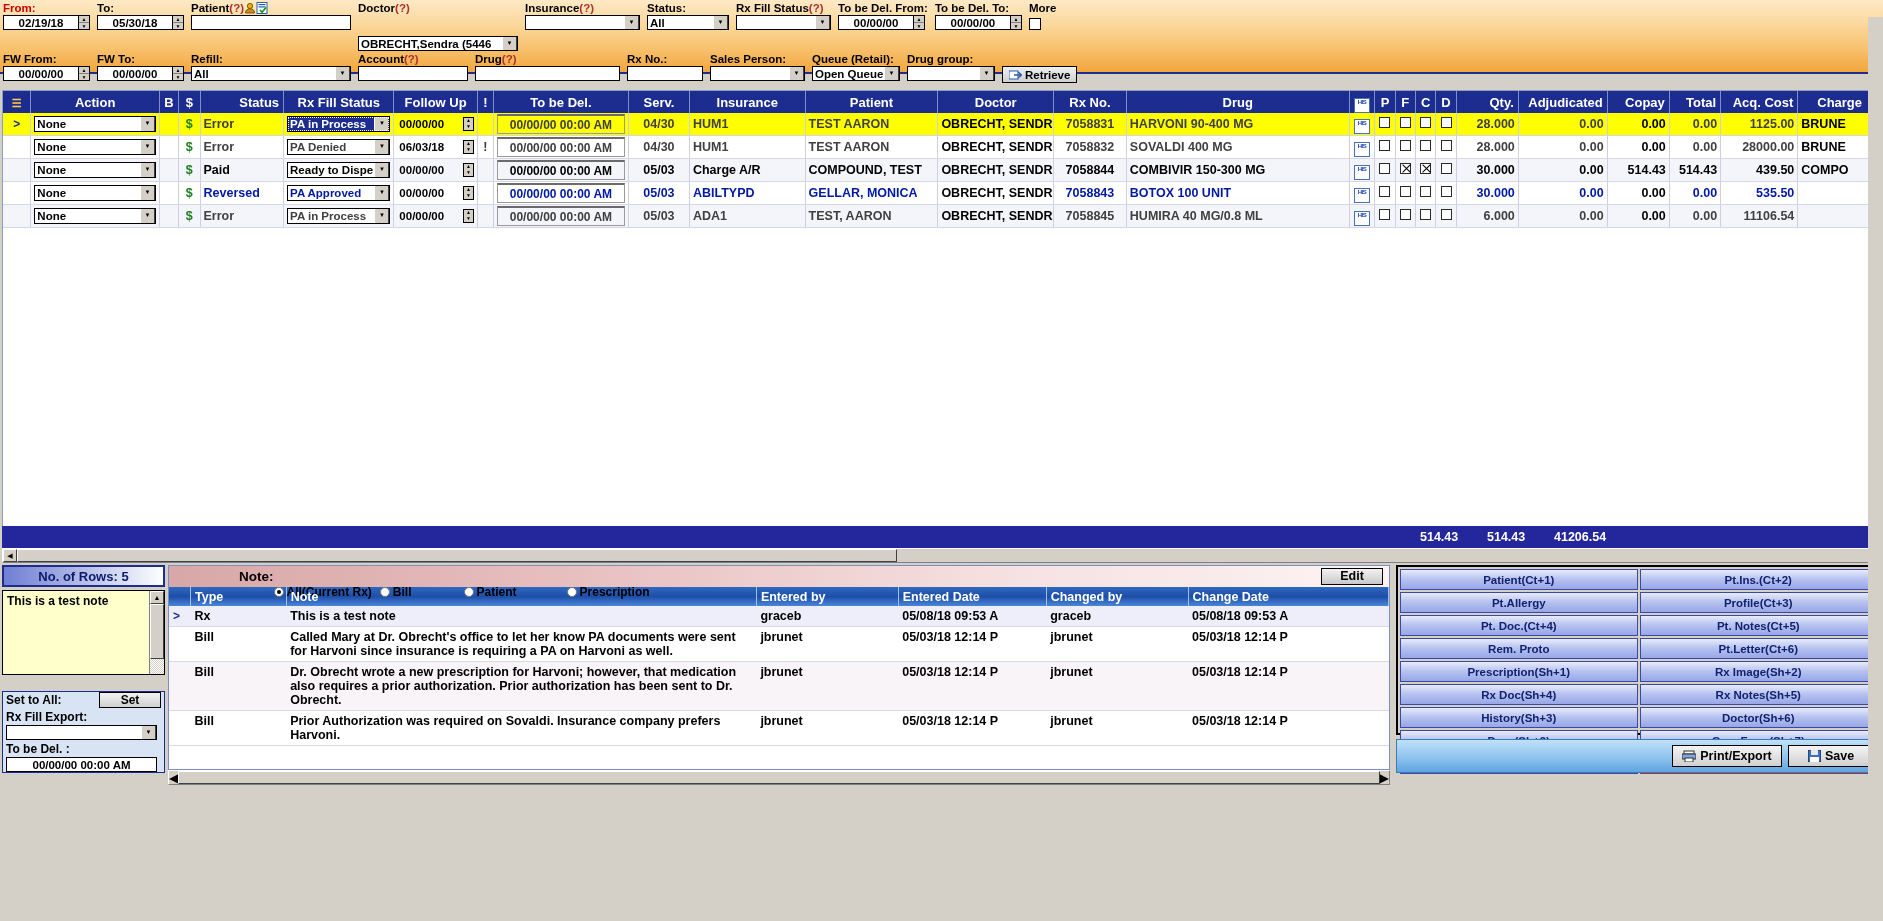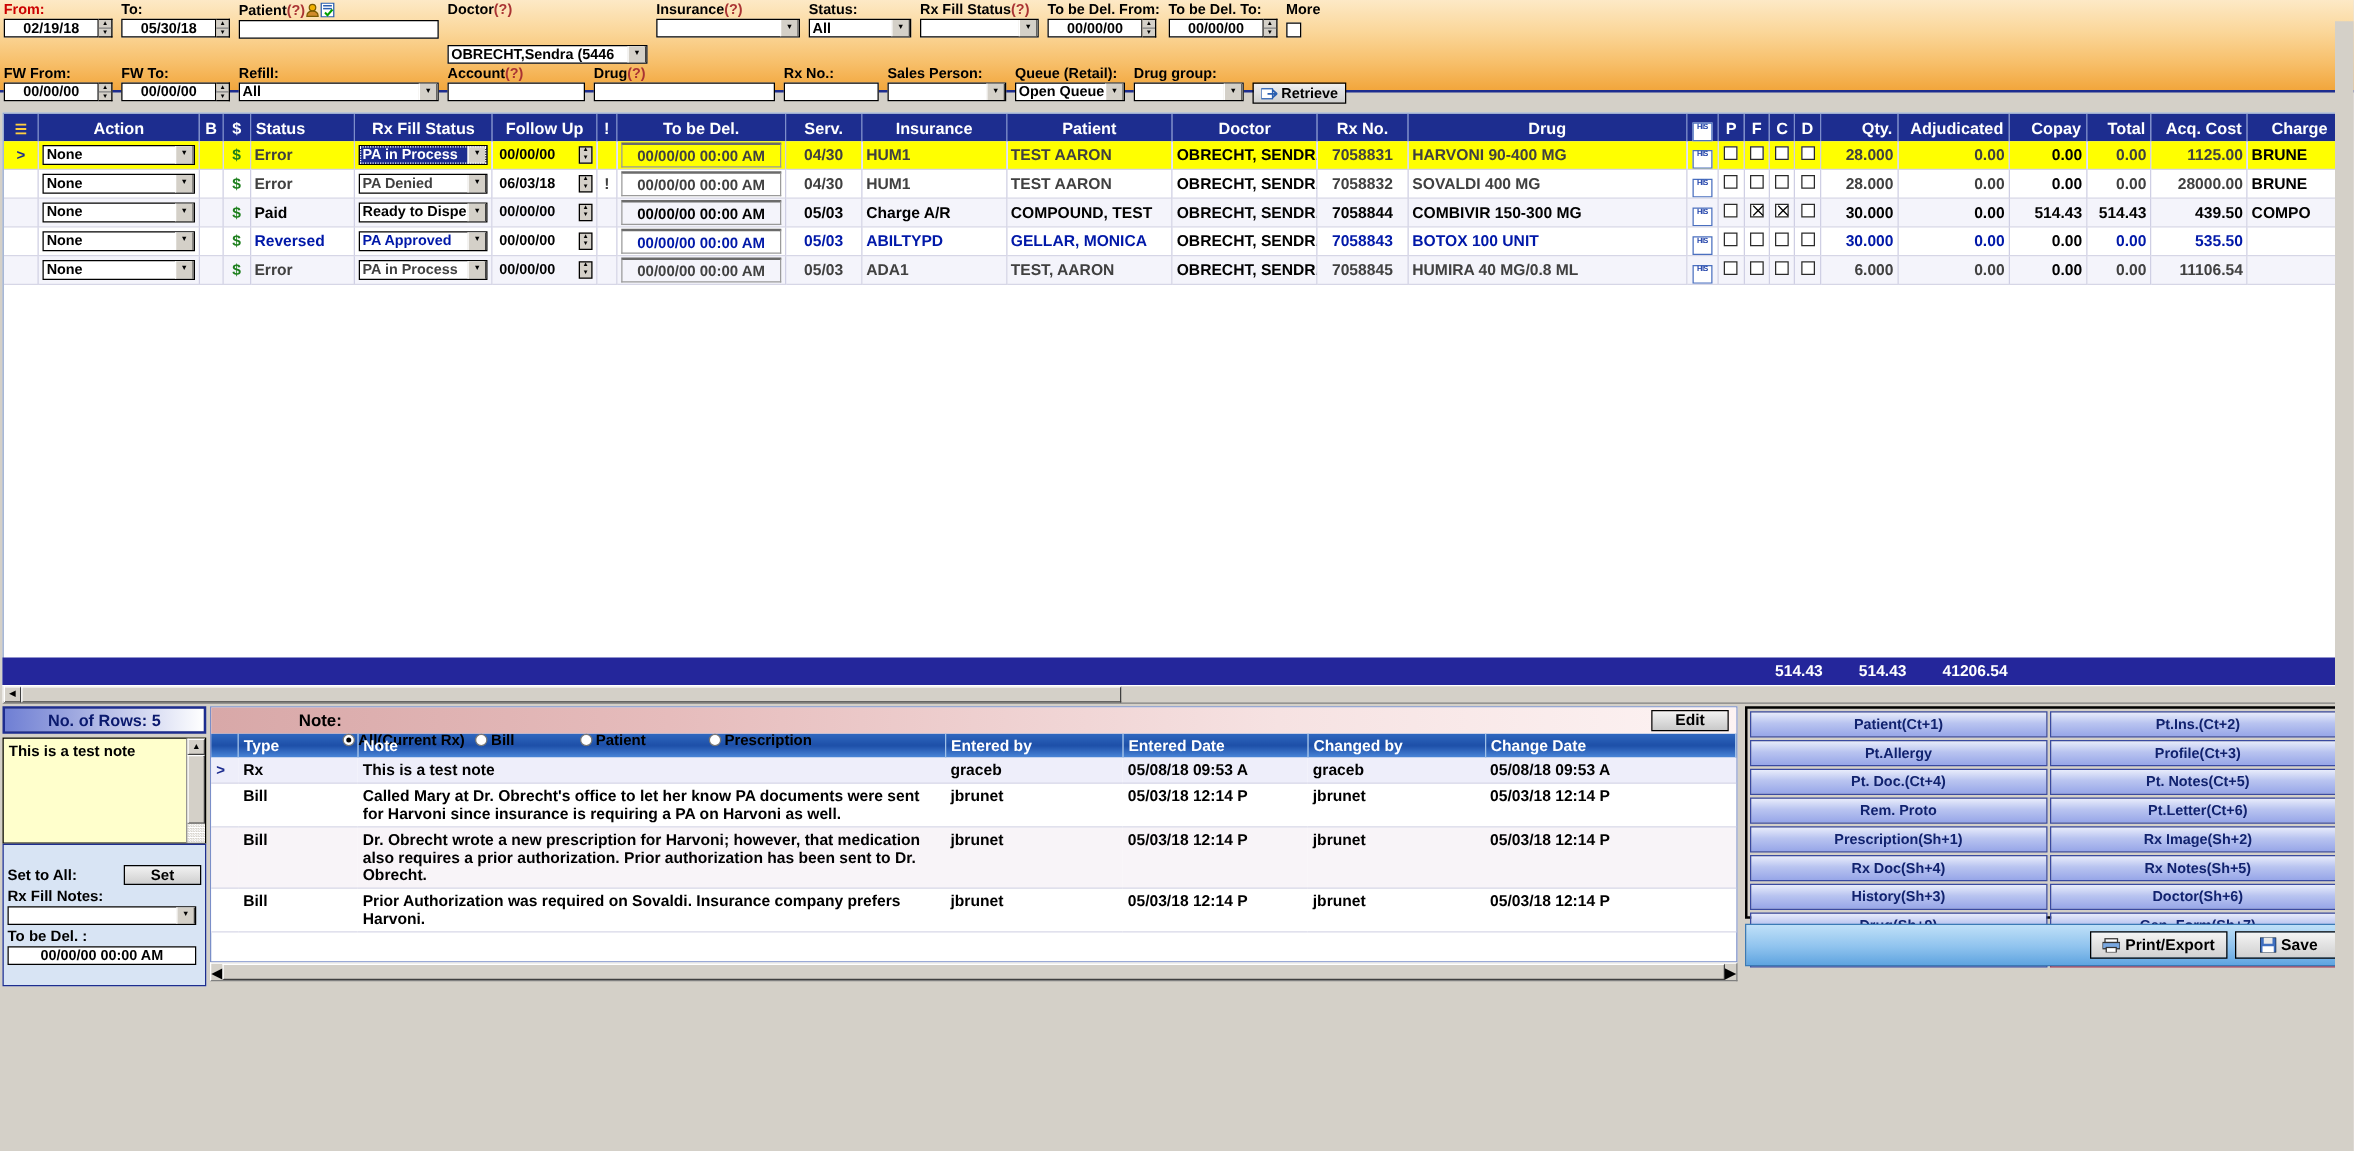--- a/index.html
+++ b/index.html
@@ -88,21 +88,21 @@
   .rowcount{height:22px;background:linear-gradient(to right,#6f7fd4 0%,#9fa9e0 35%,#ffffff 100%);
     border:2px solid #1d2d8f;color:#0b1a6e;font-weight:bold;font-size:13px;
     display:flex;align-items:center;justify-content:center;box-sizing:border-box;}
   .notebox{margin-top:3px;height:85px;border:1px solid #000;background:#ffffcc;display:flex;box-sizing:border-box;}
   .notebox .txtarea{flex:1;padding:3px 4px;font-size:12px;font-weight:bold;color:#000;}
   .vsb{width:14px;border-left:1px solid #808080;background:#d4d0c8;display:flex;flex-direction:column;}
   .vsb .b{height:13px;background:#d4d0c8;border:1px solid #fff;border-right-color:#404040;border-bottom-color:#404040;
     font-size:7px;line-height:11px;text-align:center;box-sizing:border-box;}
   .vsb .track{flex:1;background:repeating-conic-gradient(#d4d0c8 0 25%,#ffffff 0 50%) 0 0/2px 2px;}
   .vsb .thumb{height:55px;background:#d4d0c8;border:1px solid #fff;border-right-color:#404040;border-bottom-color:#404040;box-sizing:border-box;}
-  .setall{margin-top:0;border:1px solid #1d2d8f;background:#d8e4f4;padding:16px 3px;box-sizing:border-box;}
+  .setall{margin-top:16px;border:1px solid #1d2d8f;background:#d8e4f4;padding:0 3px;box-sizing:border-box;}
   .setall .hd{display:flex;align-items:center;}
   .setall .hd .lbl{font-size:12px;font-weight:bold;color:#000;}
   .setall .hd .btn{margin-left:auto;width:62px;height:16px;background:linear-gradient(to bottom,#f2f2f2,#cfcfcf);
     border:1px solid #000;font-size:12px;font-weight:bold;text-align:center;line-height:14px;box-sizing:border-box;}
   .setall .sl{font-size:12px;font-weight:bold;color:#000;margin-top:2px;}
 
   .notepanel{position:absolute;left:168px;top:0;width:1222px;height:205px;border:1px solid #7a8ec8;background:#fff;box-sizing:border-box;}
   .noteheader{height:21px;background:linear-gradient(to right,#d8a8a8 0%,#e6bcbc 30%,#f6e2e2 70%,#fdf3f3 100%);
     display:flex;align-items:center;box-sizing:border-box;}
   .noteheader .nl{font-size:13.5px;font-weight:bold;margin-left:70px;}
@@ -354,21 +354,21 @@
           <col style="width: 48px;">
           <col style="width: 72px;">
           <col style="width: 78px;">
         </colgroup>
         <thead>
           <tr id="grid-head">
             <th><span style="color:#ffcf40;font-size:11px">☰</span></th>
             <th>Action</th>
             <th style="text-align: center;">B</th>
             <th style="text-align: center;">$</th>
-            <th style="text-align: left;">Status</th>
+            <th style="text-align: right;">Status</th>
             <th style="text-align: center;">Rx Fill Status</th>
             <th style="text-align: center;">Follow Up</th>
             <th style="text-align: center;">!</th>
             <th style="text-align: center;">To be Del.</th>
             <th style="text-align: center;">Serv.</th>
             <th>Insurance</th>
             <th>Patient</th>
             <th>Doctor</th>
             <th>Rx No.</th>
             <th>Drug</th>
@@ -696,21 +696,21 @@
           <div class="b">▲</div>
           <div class="thumb"></div>
           <div class="track"></div>
         </div>
       </div>
       <div class="setall">
         <div class="hd">
           <div class="lbl">Set to All:</div>
           <div class="btn">Set</div>
         </div>
-        <div class="sl">Rx Fill Notes:</div>
+        <div class="sl">Rx Fill Export:</div>
         <div class="combo" style="width:151px;margin-top:1px;">
           <span></span>
           <span class="arw">▼</span>
         </div>
         <div class="sl">To be Del. :</div>
         <div class="txt" style="width:151px;margin-top:1px;text-align:center;">00/00/00 00:00 AM</div>
       </div>
     </div>
 
     <div class="notepanel">

